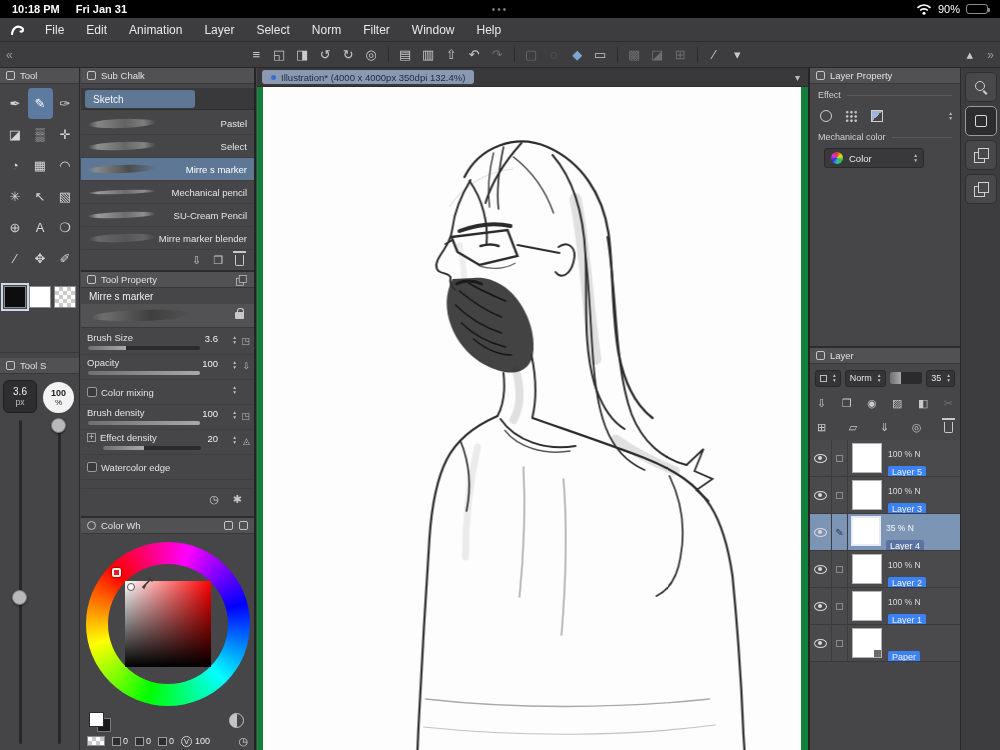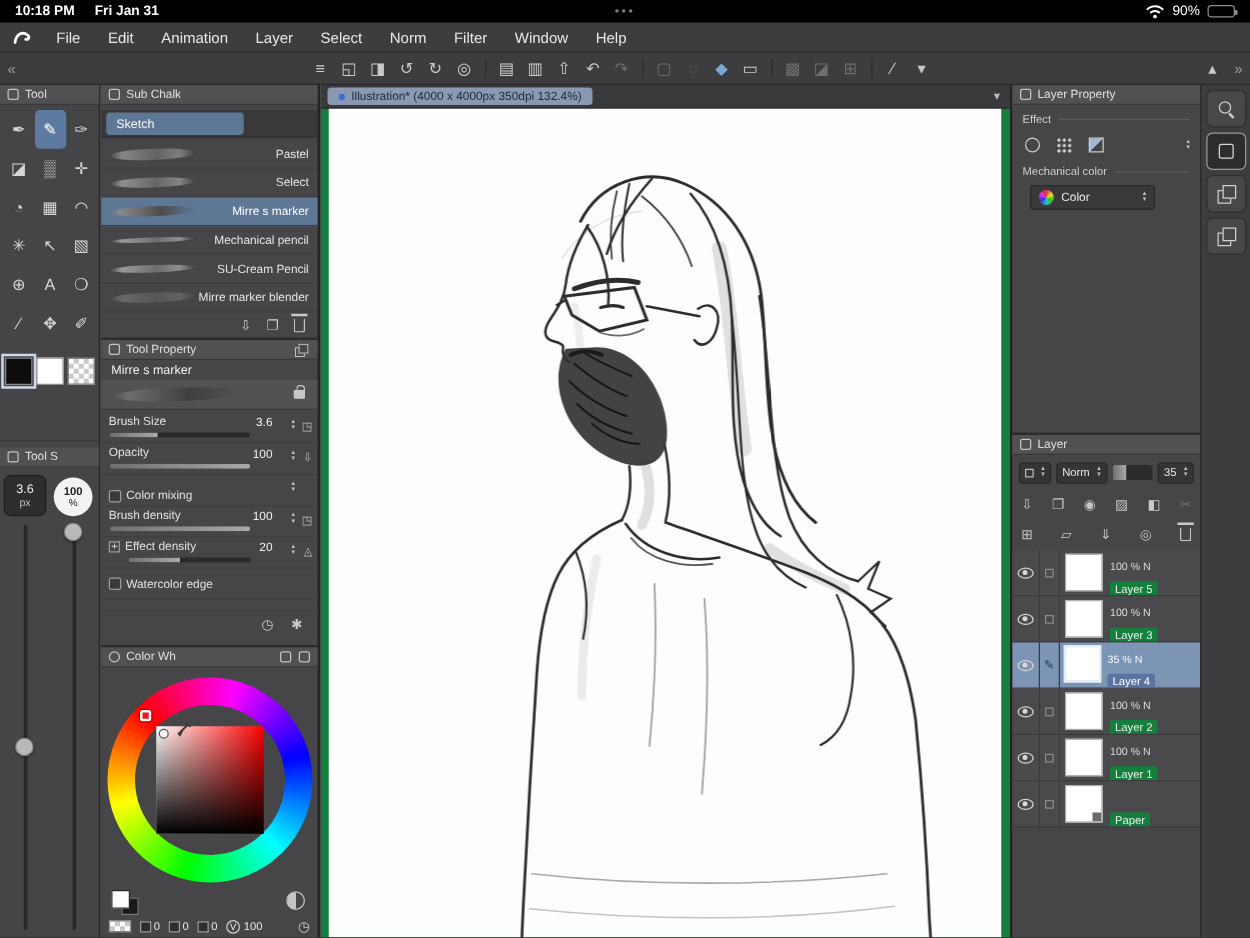--- a/index.html
+++ b/index.html
@@ -169,21 +169,21 @@
 .lrow{height:37px;display:flex;align-items:stretch;background:#4a4a4c;border-bottom:1px solid #3a3a3c}
 .lrow.sel{background:#7d95b5}
 .eye-cell{flex:none;width:22px;display:flex;align-items:center;justify-content:center;border-right:1px solid #3c3c3e}
 .edit-cell{flex:none;width:16px;display:flex;align-items:center;justify-content:center;border-right:1px solid #3c3c3e;font-size:10px;color:#2a3a55}
 .ck{width:7px;height:7px;border:1px solid #8a8a8c}
 .thumb{flex:none;width:30px;height:30px;margin:3px 4px;border:1px solid #b2b2b4;background:#fff}
 .lrow.sel .thumb{border:2px solid #e6ecf6;margin:2px 3px}
 .thumb.paper::after{content:"";position:absolute;width:7px;height:7px;background:#6a6a6c;margin-left:21px;margin-top:21px}
 .ltext{flex:1;padding:3px 3px 0 2px;overflow:hidden}
 .linfo{font-size:8.5px;color:#dcdcdc;white-space:nowrap}
-.lname{font-size:9px;color:#efefef;background:#15803d;display:inline-block;padding:1px 4px;margin-top:3px;border-radius:2px;white-space:nowrap}
+.lname{font-size:9px;color:#efefef;background:#3b82f6;display:inline-block;padding:1px 4px;margin-top:3px;border-radius:2px;white-space:nowrap}
 .lrow.sel .linfo{color:#f4f8ff}
 .lrow.sel .lname{background:#5a73a1;color:#fff}
 .eye{width:13px;height:9px;border:1.3px solid #d8d8d8;border-radius:50%;position:relative}
 .eye::after{content:"";position:absolute;width:4px;height:4px;border-radius:50%;background:#d8d8d8;top:1.2px;left:3.2px}
 
 
 .right-strip{position:absolute;left:960px;top:0;width:40px;height:682px;background:#3d3d3f;border-left:1px solid #2a2a2c}
 .rbtn{width:32px;height:30px;margin:4px auto;background:#48484a;border:1px solid #2f2f31;border-radius:5px;
   display:flex;align-items:center;justify-content:center}
 .rbtn.sel{background:#2d2d2f;border-color:#9a9a9c}
@@ -390,21 +390,21 @@
           <div class="plabel">
               <span>Opacity</span>
             </div>
           <span class="pvalue">100</span>
           <span class="spin"></span>
           <span class="picon">⇩</span>
           <div class="ptrack">
               <div class="pfill" style="width:100%"></div>
             </div>
         </div>
-        <div class="prow" style="display:flex;align-items:flex-end">
+        <div class="prow" style="display:flex;align-items:center">
           <div class="plabel">
               <span class="cbox"></span>
             <span>Color mixing</span>
             </div>
           <span class="spin"></span>
         </div>
         <div class="prow">
           <div class="plabel">
               <span>Brush density</span>
             </div>

